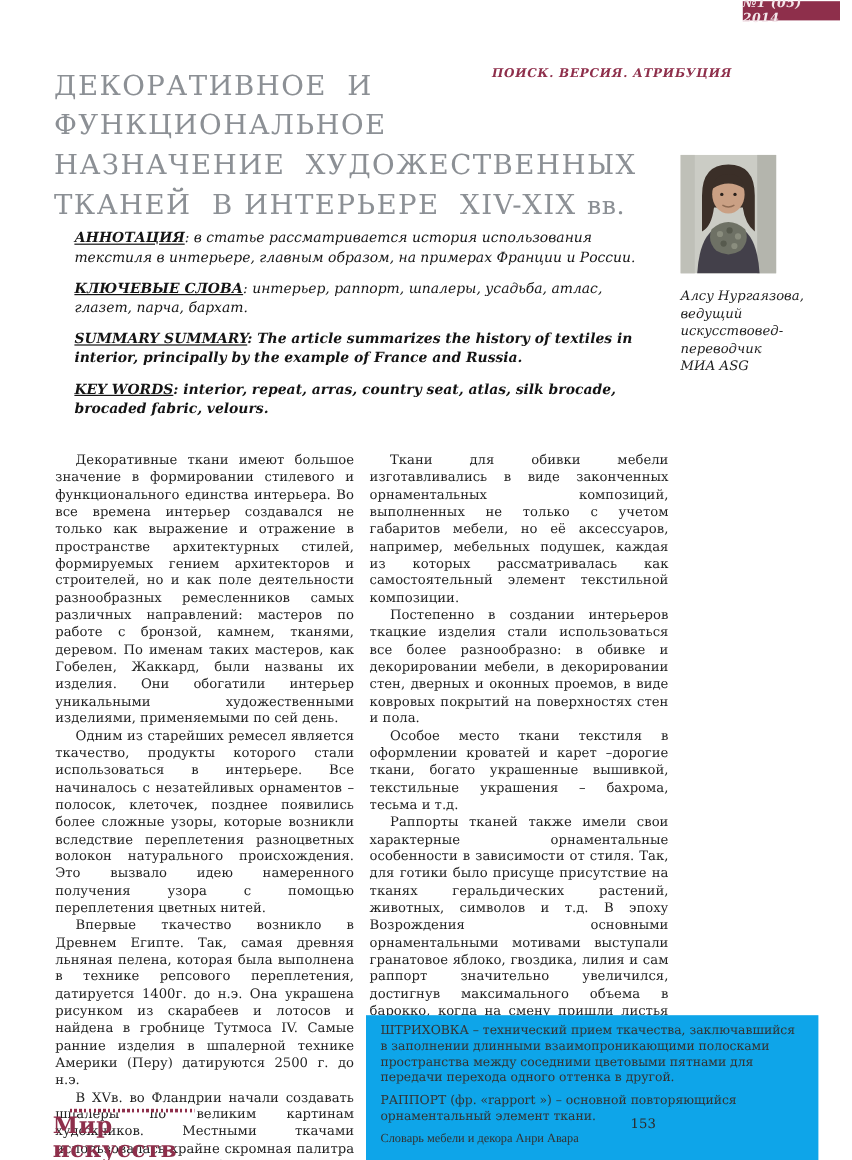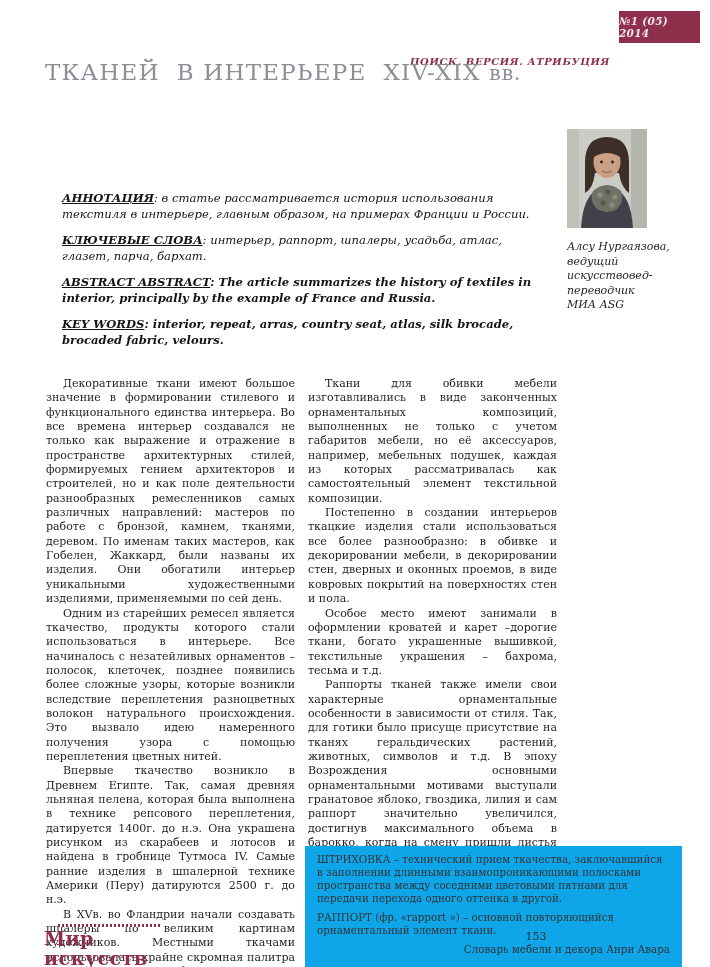--- a/index.html
+++ b/index.html
@@ -10,21 +10,21 @@
     font-family:"DejaVu Serif", serif;
     overflow:hidden;
   }
   
   .rubric{
     position:absolute;top:20px;right:100px;
     font-size:10px;font-weight:700;font-style:italic;
     letter-spacing:.6px;color:#8e2f4b;white-space:nowrap;margin-top:36px;
   }
   .issue-badge{
-    position:absolute;top:11px;left:619px;width:81px;height:32px;
+    position:absolute;top:1px;left:619px;width:81px;height:16px;
     background:#8e2f4b;color:#f3e6ea;
     font-size:10.5px;font-style:italic;font-weight:600;
     display:flex;align-items:center;justify-content:center;
     letter-spacing:.3px;
   }
   
   .title{
     position:absolute;left:45px;top:56px;width:540px;
     color:#8c9095;font-size:23px;line-height:33px;
     font-weight:400;letter-spacing:1.2px;margin:0;
@@ -55,21 +55,21 @@
   .col p{margin:0;text-indent:17px;}
   .col-left{left:46px;}
   .col-right{left:308px;}
   
   .glossary{
     position:absolute;left:305px;top:846px;width:353px;
     background:#0ea5e9;padding:7px 12px 16px 12px;
     font-size:10.3px;line-height:13px;color:#333333;
   }
   .glossary p{margin:0 0 6px 0;}
-  .glossary .source{text-align:right;margin:1px 0 0 0;}
+  .glossary .source{margin:1px 0 0 0;font-family:Liberation Serif, serif;}
   
   .footer-logo{position:absolute;left:44px;top:924px;width:130px;}
   .logo-tagline{
     width:104px;height:3px;margin:0 0 1px 14px;
     background:repeating-linear-gradient(90deg,#8e2f4b 0 2px,#ffffff 2px 4px);
   }
   .logo-text{
     font-size:19px;font-weight:700;color:#8e2f4b;
     letter-spacing:.5px;line-height:20px;
   }
@@ -80,27 +80,29 @@
 </style>
 </head>
 <body>
 
 <div class="page">
 
   <span class="rubric">ПОИСК. ВЕРСИЯ. АТРИБУЦИЯ</span>
   <span class="issue-badge">№1 (05) 2014</span>
 
   <h1 class="title">
+    <div class="t-line">ДЕКОРАТИВНОЕ  И ФУНКЦИОНАЛЬНОЕ</div>
+    <div class="t-line">НАЗНАЧЕНИЕ  ХУДОЖЕСТВЕННЫХ</div>
     <div class="t-line"><span>ТКАНЕЙ  В ИНТЕРЬЕРЕ  XIV-XIX</span> <span class="t-suffix">вв.</span></div>
   </h1>
 
   <div class="abstract">
     <p><span class="lbl">АННОТАЦИЯ</span><span>: в статье рассматривается история использования текстиля в интерьере, главным образом, на примерах Франции и России.</span></p>
     <p><span class="lbl">КЛЮЧЕВЫЕ СЛОВА</span><span>: интерьер, раппорт, шпалеры, усадьба, атлас, глазет, парча, бархат.</span></p>
-    <p class="en"><span class="lbl">ABSTRACT ABSTRACT</span><span>: The article summarizes the history of  textiles in interior, principally by the example of France and Russia.</span></p>
+    <p class="en"><span class="lbl">SUMMARY SUMMARY</span><span>: The article summarizes the history of  textiles in interior, principally by the example of France and Russia.</span></p>
     <p class="en"><span class="lbl">KEY WORDS</span><span>:  interior, repeat, arras, country seat, atlas, silk brocade, brocaded fabric, velours.</span></p>
   </div>
 
   <figure class="author">
     <svg class="author-photo" viewBox="0 0 80 99" xmlns="http://www.w3.org/2000/svg">
       <rect width="80" height="99" fill="#cbccc5"></rect>
       <rect x="0" y="0" width="12" height="99" fill="#bfc0b8"></rect>
       <rect x="64" y="0" width="16" height="99" fill="#b4b5ad"></rect>
       <path d="M18 34 Q18 8 40 8 Q62 8 62 34 L62 64 Q54 58 52 44 L28 44 Q26 60 18 64 Z" fill="#3b2f28"></path>
       <ellipse cx="40" cy="33" rx="13.5" ry="16" fill="#caa084"></ellipse>
@@ -128,21 +130,21 @@
   <div class="col col-left">
     <p>Декоративные ткани имеют большое значение в формировании  стилевого и функционального единства интерьера. Во все времена интерьер создавался не только как выражение и отражение в пространстве архитектурных стилей, формируемых гением архитекторов и строителей, но и как поле деятельности разнообразных ремесленников самых различных направлений: мастеров по работе с бронзой, камнем, тканями, деревом. По именам таких мастеров, как Гобелен, Жаккард,  были названы их изделия. Они обогатили интерьер уникальными художественными изделиями, применяемыми по сей день.</p>
     <p>Одним из старейших ремесел является ткачество, продукты которого стали использоваться в интерьере. Все начиналось с незатейливых орнаментов – полосок, клеточек, позднее появились более сложные узоры, которые возникли вследствие переплетения разноцветных волокон натурального происхождения. Это вызвало идею намеренного получения узора с помощью переплетения цветных нитей.</p>
     <p>Впервые ткачество возникло в Древнем Египте. Так, самая древняя льняная пелена, которая была выполнена в технике репсового переплетения, датируется 1400г. до н.э. Она украшена рисунком из скарабеев и лотосов и найдена в гробнице Тутмоса IV. Самые ранние изделия в шпалерной технике Америки (Перу) датируются 2500 г. до н.э.</p>
     <p>В XVв. во Фландрии начали создавать шпалеры по великим картинам художников. Местными ткачами использовалась крайне скромная палитра из шести цветов, но благодаря методам протравки и особому ткацкому приему – растяжке (штриховке) – удавалось добиваться удивительных живописных эффектов.</p>
   </div>
 
   <div class="col col-right">
     <p>Ткани для обивки мебели изготавливались в виде законченных орнаментальных композиций, выполненных не только с учетом габаритов мебели, но её аксессуаров, например, мебельных подушек, каждая из которых рассматривалась как самостоятельный элемент текстильной композиции.</p>
     <p>Постепенно в создании интерьеров ткацкие изделия стали использоваться все более разнообразно: в обивке и декорировании мебели, в декорировании стен, дверных и оконных проемов, в виде ковровых покрытий на поверхностях стен и пола.</p>
-    <p>Особое место имеют занимали в оформлении кроватей и карет –дорогие ткани, богато украшенные вышивкой, текстильные украшения – бахрома, тесьма и т.д.</p>
+    <p>Особое место ткани текстиля в оформлении кроватей и карет –дорогие ткани, богато украшенные вышивкой, текстильные украшения – бахрома, тесьма и т.д.</p>
     <p>Раппорты тканей также имели свои характерные орнаментальные особенности в зависимости от стиля. Так, для готики было присуще присутствие на тканях геральдических растений, животных, символов и т.д. В эпоху Возрождения основными орнаментальными мотивами выступали гранатовое яблоко, гвоздика, лилия и сам раппорт значительно увеличился, достигнув максимального объема в барокко, когда на смену пришли листья аканта, раковина, картуши. Рококо облегчает орнаментальную композицию. Детали орнамента расписываются свободно на фоне, которому отводится значительная роль в композиции орнамента.</p>
   </div>
 
   <aside class="glossary">
     <p>ШТРИХОВКА – технический прием ткачества, заключавшийся в заполнении длинными взаимопроникающими полосками пространства между соседними цветовыми пятнами для передачи перехода одного оттенка в другой.</p>
     <p>РАППОРТ (фр. «rapport ») – основной повторяющийся орнаментальный элемент ткани.</p>
     <p class="source">Словарь мебели и декора Анри Авара</p>
   </aside>
 
   <div class="footer-logo">

